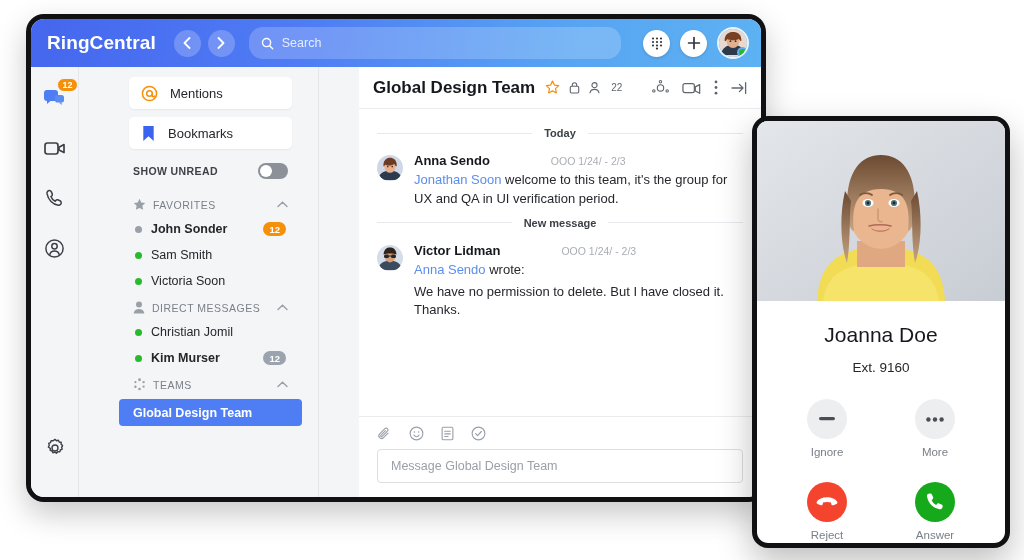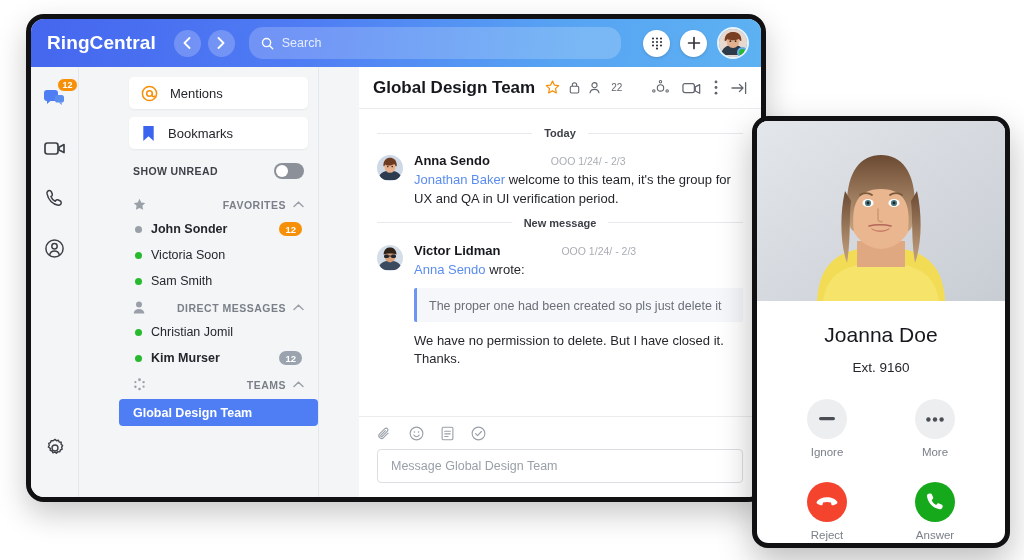--- a/index.html
+++ b/index.html
@@ -76,21 +76,21 @@
     position: absolute; top: -3px; right: -6px;
     background: #f79009; color: #fff; font-size: 9px; font-weight: 700;
     border-radius: 8px; padding: 1px 4px; min-width: 17px; text-align: center;
     border: 1.5px solid #f4f5f7;
   }
   .rail-bottom { position: absolute; bottom: 16px; }
 
   
   .convlist {
     width: 200px; background: #f4f5f7; border-right: 1px solid #e6e7ea;
-    padding: 10px 10px 0 10px; overflow: hidden;
+    padding: 10px 26px 0 10px; overflow: hidden;
   }
   .pillrow {
     background: #fff; border-radius: 5px; height: 32px;
     display: flex; align-items: center; padding: 0 12px; gap: 12px;
     margin-bottom: 8px; box-shadow: 0 1px 2px rgba(16,24,40,.06);
   }
   .pillrow .lbl { font-size: 13px; color: #24262b; }
   .unreadrow {
     display: flex; align-items: center; justify-content: space-between;
     margin: 14px 4px 12px 4px;
@@ -104,23 +104,22 @@
   }
   .toggle .knob {
     position: absolute; left: 2px; top: 2px; width: 12px; height: 12px;
     border-radius: 50%; background: #fff;
   }
   .secthead {
     display: flex; align-items: center; gap: 7px;
     padding: 7px 4px 5px 4px;
   }
   .secthead .sname {
-    font-size: 10.5px; font-weight: 700; color: #7a7f88; letter-spacing: .5px;
+    font-size: 10.5px; font-weight: 400; color: #7a7f88; letter-spacing: .5px;
     flex: 1;
-    text-align: right;
   }
   .chev { color: #9aa0a8; font-size: 10px; }
   .person {
     display: flex; align-items: center; gap: 9px;
     height: 26px; padding: 0 6px; border-radius: 4px;
   }
   .pdot { width: 7px; height: 7px; border-radius: 50%; flex: none; }
   .pname { font-size: 12.5px; color: #25272c; flex: 1; }
   .pname.bold { font-weight: 700; }
   .badge-o {
@@ -361,25 +360,25 @@
           </span>
         </div>
 
         <div class="person">
           <span class="pdot" style="background:#9aa0a8"></span>
           <span class="pname bold">John Sonder</span>
           <span class="badge-o">12</span>
         </div>
         <div class="person">
           <span class="pdot" style="background:#27ba2e"></span>
-          <span class="pname">Victoria Soon</span>
+          <span class="pname">Sam Smith</span>
         </div>
         <div class="person">
           <span class="pdot" style="background:#27ba2e"></span>
-          <span class="pname">Sam Smith</span>
+          <span class="pname">Victoria Soon</span>
         </div>
 
         <div class="secthead">
           <span>
             <svg width="12" height="13" viewBox="0 0 12 13">
                 <circle cx="6" cy="3.6" r="3" fill="#9aa0a8"></circle>
                 <path d="M.6 12.4c.5-3 2.6-4.4 5.4-4.4s5 1.4 5.4 4.4z" fill="#9aa0a8"></path>
               </svg>
           </span>
           <span class="sname">DIRECT MESSAGES</span>
@@ -500,21 +499,21 @@
                 <path d="M6.4 10.6c0-5.4 3.2-7.8 6.6-7.8s6.8 2.2 6.8 7.8c0 1.6-1.4.4-2.4-1.6-2.2 1.6-7.4 2.2-9.2.4-.8 1.6-1.8 2.8-1.8 1.2z" fill="#6d3a22"></path>
                 <circle cx="10.8" cy="11.6" r=".8" fill="#3b2a22"></circle>
                   <circle cx="15.2" cy="11.6" r=".8" fill="#3b2a22"></circle>
               </svg>
             </span>
             <span class="mbody">
               <span class="mtop">
                 <span class="mname">Anna Sendo</span>
                 <span class="mstatus">OOO 1/24/ - 2/3</span>
               </span>
-              <div class="mtext"><span class="mention">Jonathan Baker</span><span> welcome to this team, it's the group for UX and QA in UI verification period.</span></div>
+              <div class="mtext"><span class="mention">Jonathan Soon</span><span> welcome to this team, it's the group for UX and QA in UI verification period.</span></div>
             </span>
           </div>
 
           <div class="divider">
             <span class="ln"></span>
             <span class="dlabel">New message</span>
             <span class="ln"></span>
           </div>
 
           <div class="msg">
@@ -528,23 +527,20 @@
                 <rect x="14" y="9.6" width="5" height="3.4" rx="1.6" fill="#23272e"></rect>
                 <path d="M12 11h2" stroke="#23272e" stroke-width="1"></path>
               </svg>
             </span>
             <span class="mbody">
               <span class="mtop">
                 <span class="mname">Victor Lidman</span>
                 <span class="mstatus">OOO 1/24/ - 2/3</span>
               </span>
               <div class="mtext"><span class="mention">Anna Sendo</span><span> wrote:</span></div>
-              <div class="quote">
-                <span class="qtxt">The proper one had been created so pls just delete it</span>
-              </div>
               <div class="mtext">We have no permission to delete. But I have closed it. Thanks.</div>
             </span>
           </div>
         </div>
 
         <div class="composer">
           <div class="comptools">
             <span>
               <svg width="15" height="15" viewBox="0 0 16 16">
                   <path d="M11.8 7.6 6.9 12.5a2.9 2.9 0 0 1-4.1-4.1l5.6-5.6a1.9 1.9 0 0 1 2.7 2.7L5.5 11a.9.9 0 0 1-1.3-1.3l4.8-4.8" fill="none" stroke="#9aa0a8" stroke-width="1.2" stroke-linecap="round" stroke-linejoin="round"></path>

